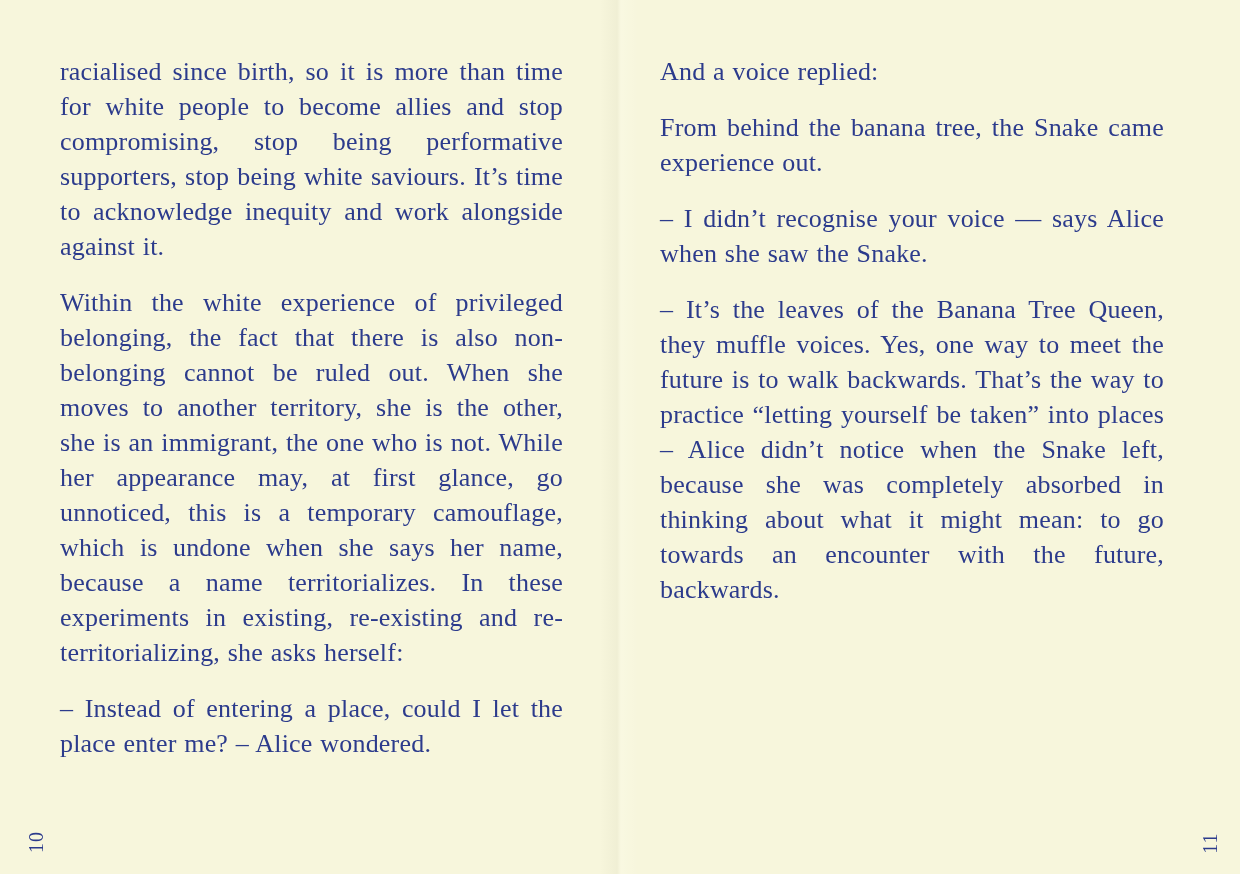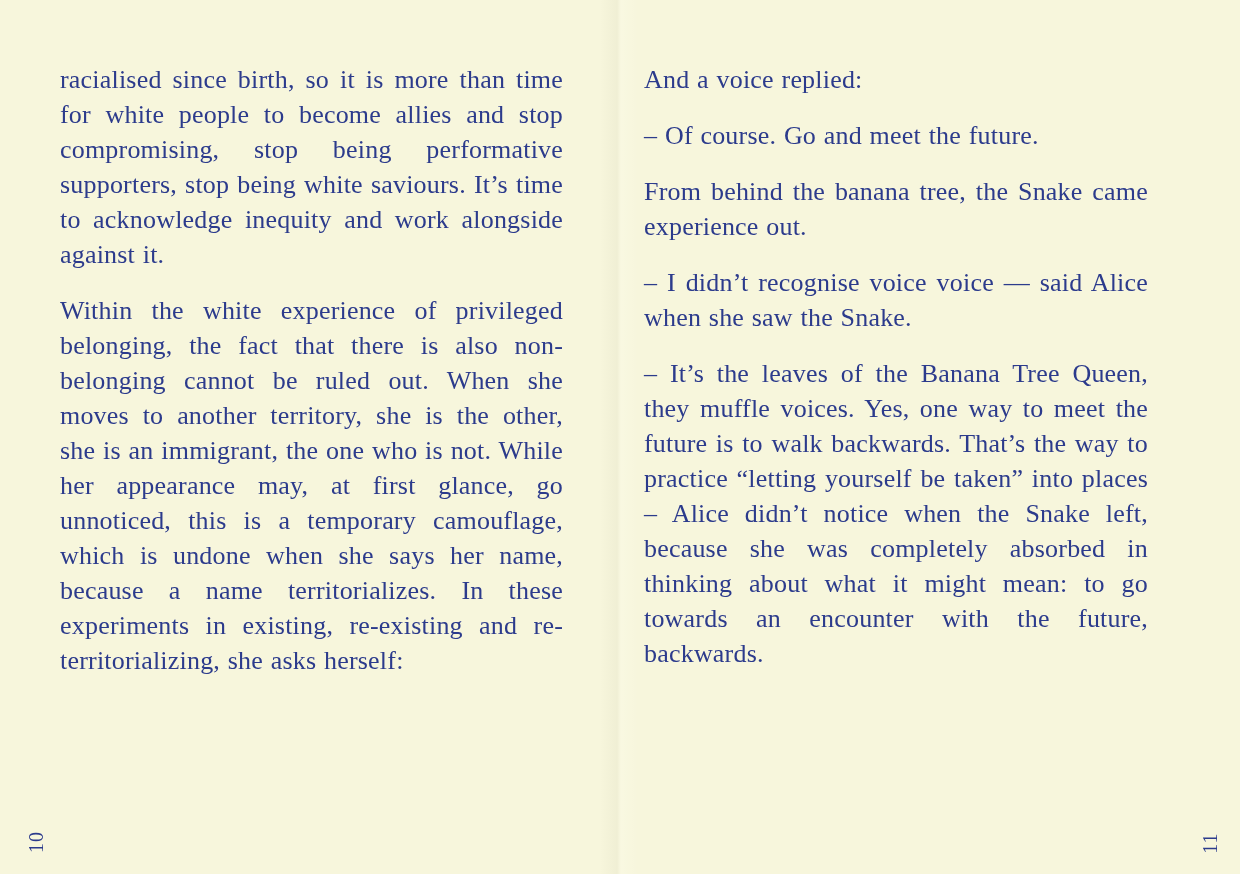--- a/index.html
+++ b/index.html
@@ -19,23 +19,23 @@
     width:38px;
     height:874px;
     background:linear-gradient(to right, rgba(0,0,0,0) 0%, rgba(110,110,70,0.05) 45%, rgba(255,255,240,0.25) 55%, rgba(0,0,0,0) 100%);
     pointer-events:none;
   }
   .col{
     position:absolute;
     top:54px;
   }
   .col.left-col{left:60px;width:503px;}
-  .col.right-col{left:644px;width:504px;}
+  .col.right-col{left:660px;width:504px;}
   .col p{
-    margin:8px 0 21px 0;
+    margin:0 0 21px 0;
     font-size:26px;
     line-height:35px;
     text-align:justify;
     letter-spacing:0.2px;
     word-spacing:1px;
   }
   .col p:last-child{margin-bottom:0;font-family:Liberation Serif, serif;}
   .pagenum{
     position:absolute;
     width:40px;
@@ -53,26 +53,26 @@
 </head>
 <body>
 
 <div class="spread">
 
   <div class="gutter"></div>
 
   <section class="col left-col">
     <p>racialised since birth, so it is more than time for white people to become allies and stop compromising, stop being performative supporters, stop being white saviours. It’s time to acknowledge inequity and work alongside against it.</p>
     <p>Within the white experience of privileged belonging, the fact that there is also non-belonging cannot be ruled out. When she moves to another territory, she is the other, she is an immigrant, the one who is not. While her appearance may, at first glance, go unnoticed, this is a temporary camouflage, which is undone when she says her name, because a name territorializes. In these experiments in existing, re-existing and re-territorializing, she asks herself:</p>
+    <p>– Instead of entering a place, could I let the place enter me? – Alice wondered.</p>
   </section>
 
   <section class="col right-col">
     <p>And a voice replied:</p>
-    <p>– Of course. Go and meet the future.</p>
     <p>From behind the banana tree, the Snake came experience out.</p>
-    <p>– I didn’t recognise voice voice — said Alice when she saw the Snake.</p>
+    <p>– I didn’t recognise your voice — says Alice when she saw the Snake.</p>
     <p>– It’s the leaves of the Banana Tree Queen, they muffle voices. Yes, one way to meet the future is to walk backwards. That’s the way to practice “letting yourself be taken” into places – Alice didn’t notice when the Snake left, because she was completely absorbed in thinking about what it might mean: to go towards an encounter with the future, backwards.</p>
   </section>
 
   <div class="pagenum left-num">10</div>
   <div class="pagenum right-num">11</div>
 
 </div>
 
 </body></html>

